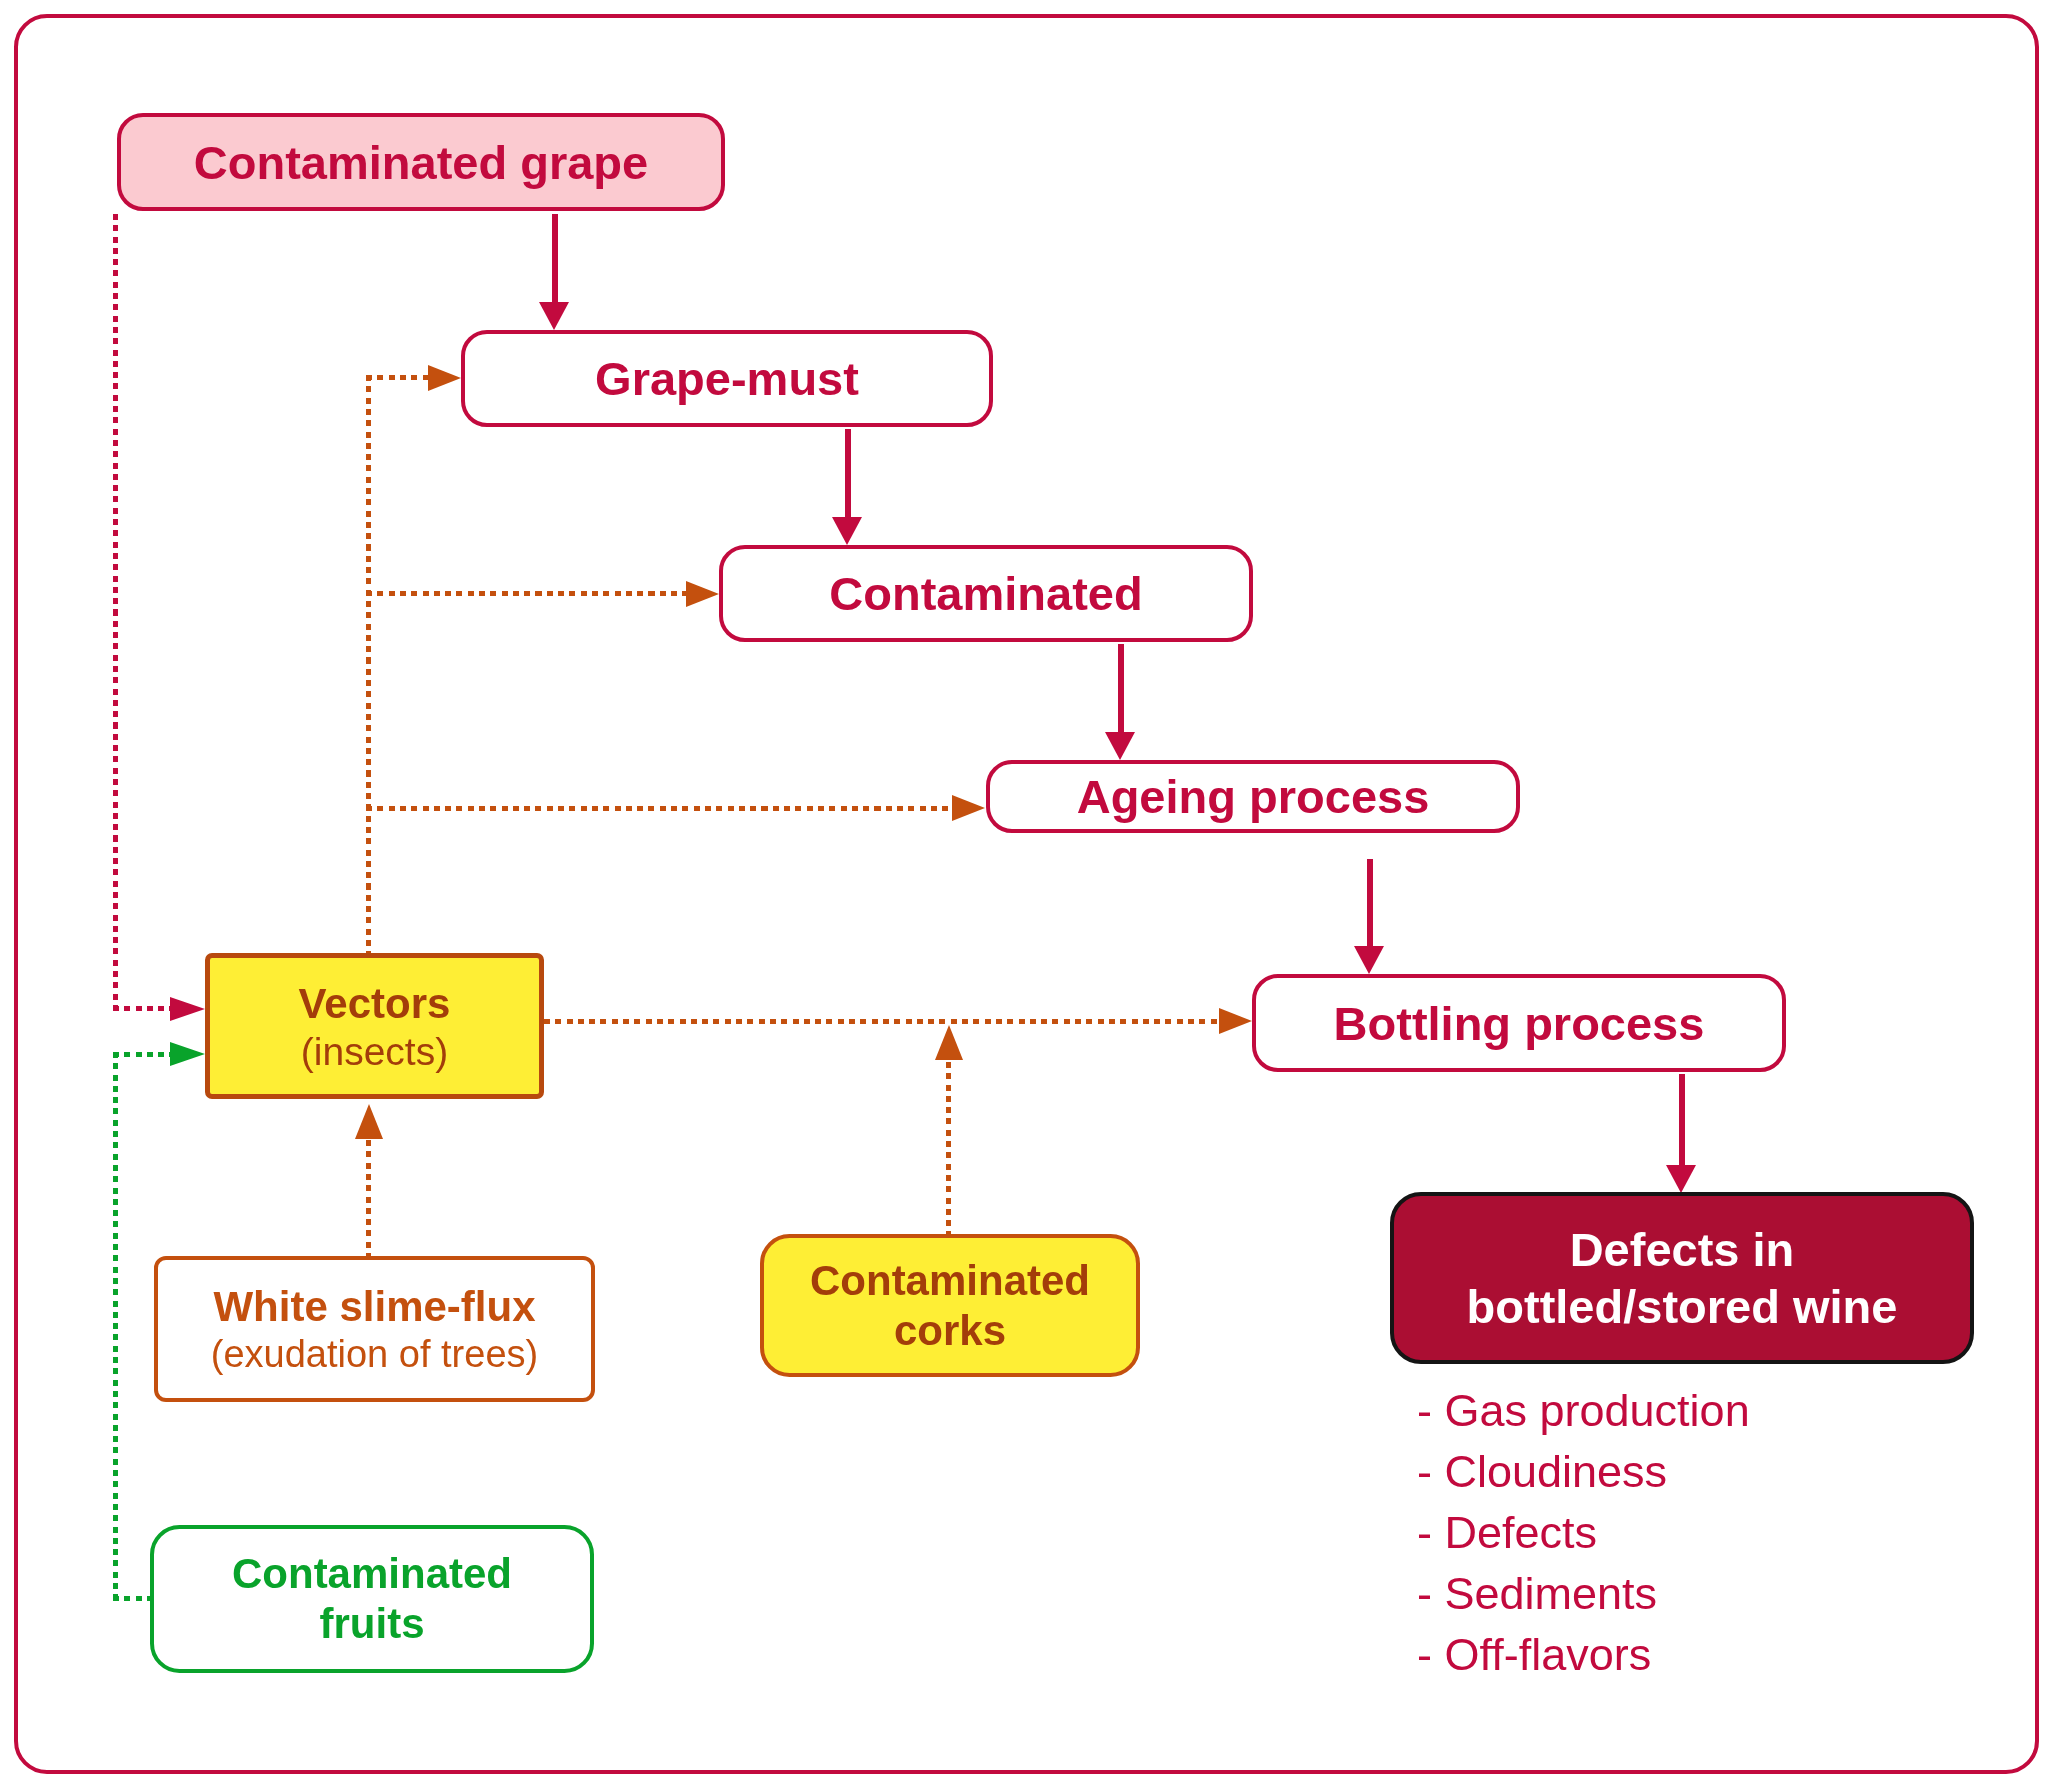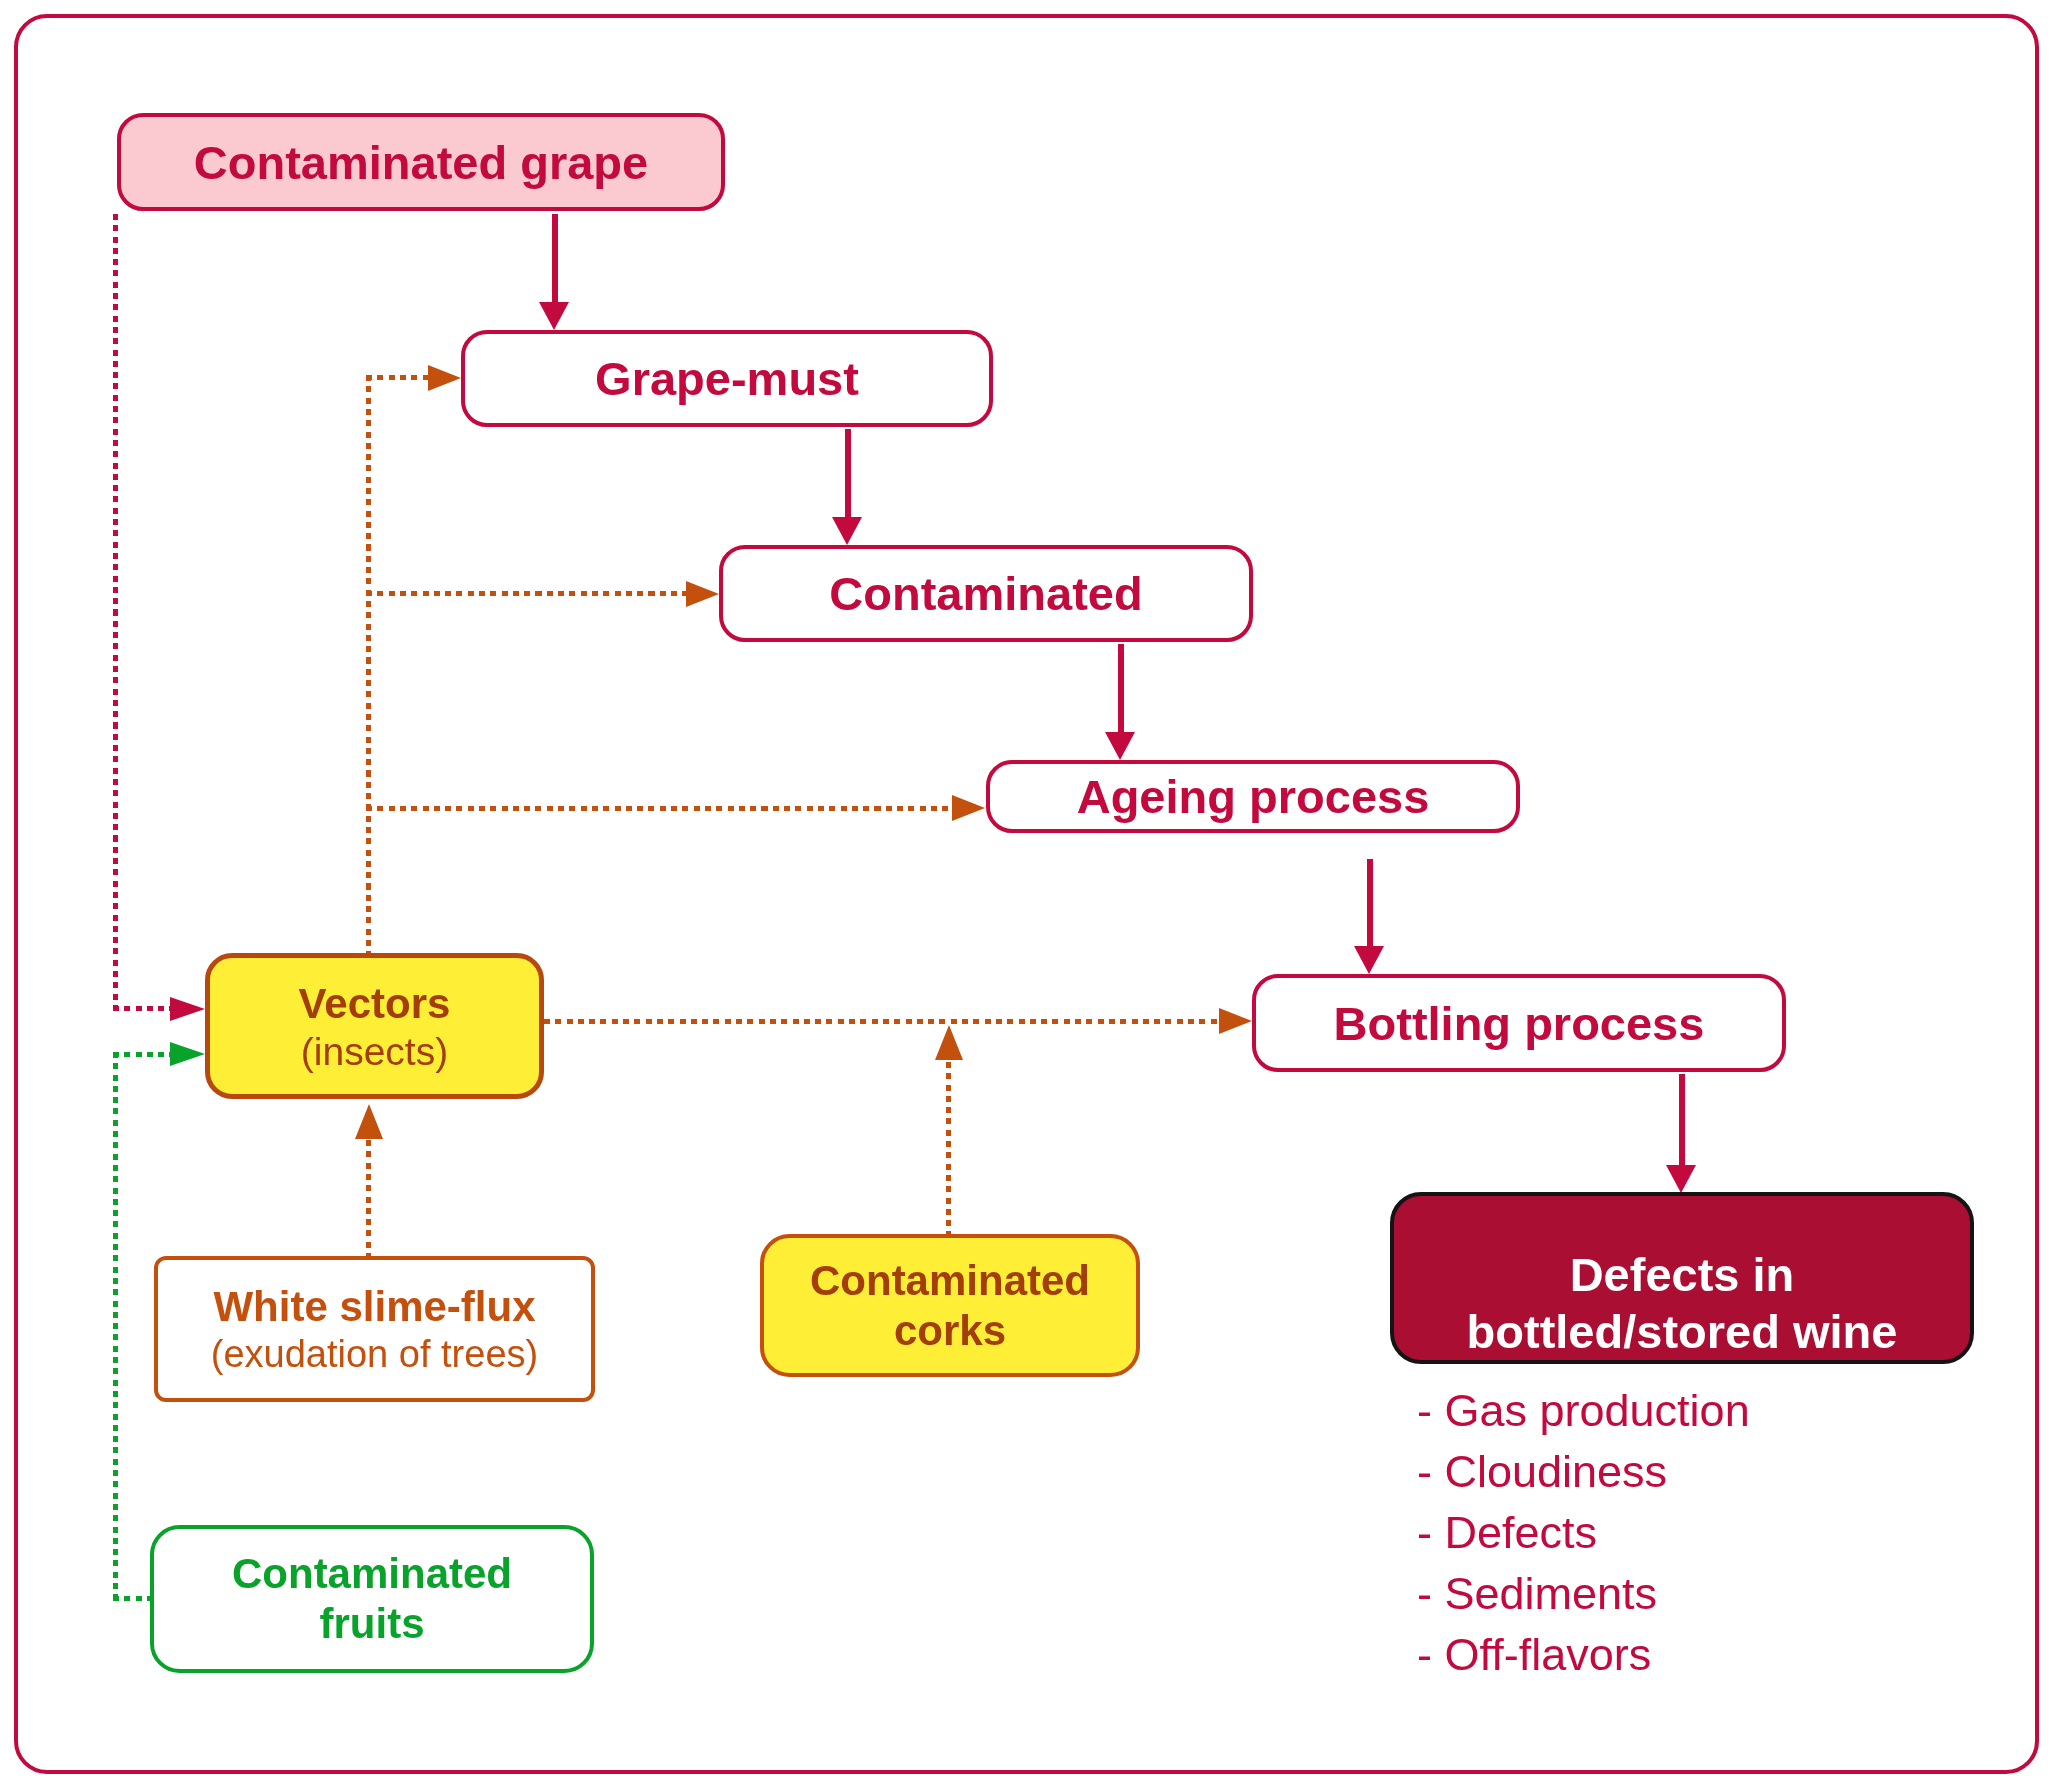--- a/index.html
+++ b/index.html
@@ -15,21 +15,21 @@
   
   .node {
     position:absolute; box-sizing:border-box;
     display:flex; flex-direction:column; align-items:center; justify-content:center;
     text-align:center; border-radius:26px; background:#fff;
   }
   .node .l1 { display:block; }
   .node .l2 { display:block; }
   .grape   { border:4.3px solid var(--crimson); background:var(--pink); color:var(--crimson); font-weight:bold; font-size:47px; }
   .proc    { border:4.3px solid var(--crimson); color:var(--crimson); font-weight:bold; font-size:47px; }
-  .vec     { border:5.2px solid var(--orange-border); background:var(--yellow); color:var(--orange-text); border-radius:27px; }
+  .vec     { border:5.2px solid var(--orange-border); background:var(--yellow); color:var(--orange-text); border-radius:7px; }
   .vec .l1 { font-weight:bold; font-size:42px; line-height:50px; }
   .vec .l2 { font-weight:normal; font-size:39px; line-height:45px; }
   .slime   { border:4.3px solid var(--orange); color:var(--orange); border-radius:12px; }
   .slime .l1 { font-weight:bold; font-size:42px; line-height:50px; }
   .slime .l2 { font-weight:normal; font-size:38px; line-height:45px; }
   .corks   { border:4.3px solid var(--orange); background:var(--yellow); color:var(--orange-text); font-weight:bold; font-size:42px; line-height:50px; border-radius:29.5px; }
   .fruits  { border:4.3px solid var(--green); color:var(--green); font-weight:bold; font-size:42px; line-height:50px; border-radius:29.5px; }
   .defects { border:4.3px solid #141414; background:var(--dark-red); color:#ffffff; font-weight:bold; font-size:47px; line-height:57px; border-radius:31px; }
   
   .dlist {
@@ -116,21 +116,21 @@
   </div>
 
   <div class="node proc" style="left:986px; top:760px; width:534px; height:73px;">
     <span class="l1">Ageing process</span>
   </div>
 
   <div class="node proc" style="left:1252px; top:974px; width:534px; height:98px;">
     <span class="l1">Bottling process</span>
   </div>
 
-  <div class="node defects" style="left:1390px; top:1192px; width:584px; height:172px;justify-content:flex-end;">
+  <div class="node defects" style="left:1390px; top:1192px; width:584px; height:172px;">
     <span class="l1">Defects in</span>
     <span class="l2">bottled/stored wine</span>
   </div>
 
   <div class="node vec" style="left:205px; top:953px; width:339px; height:146px;">
     <span class="l1">Vectors</span>
     <span class="l2">(insects)</span>
   </div>
 
   <div class="node slime" style="left:154px; top:1256px; width:441px; height:146px;">

